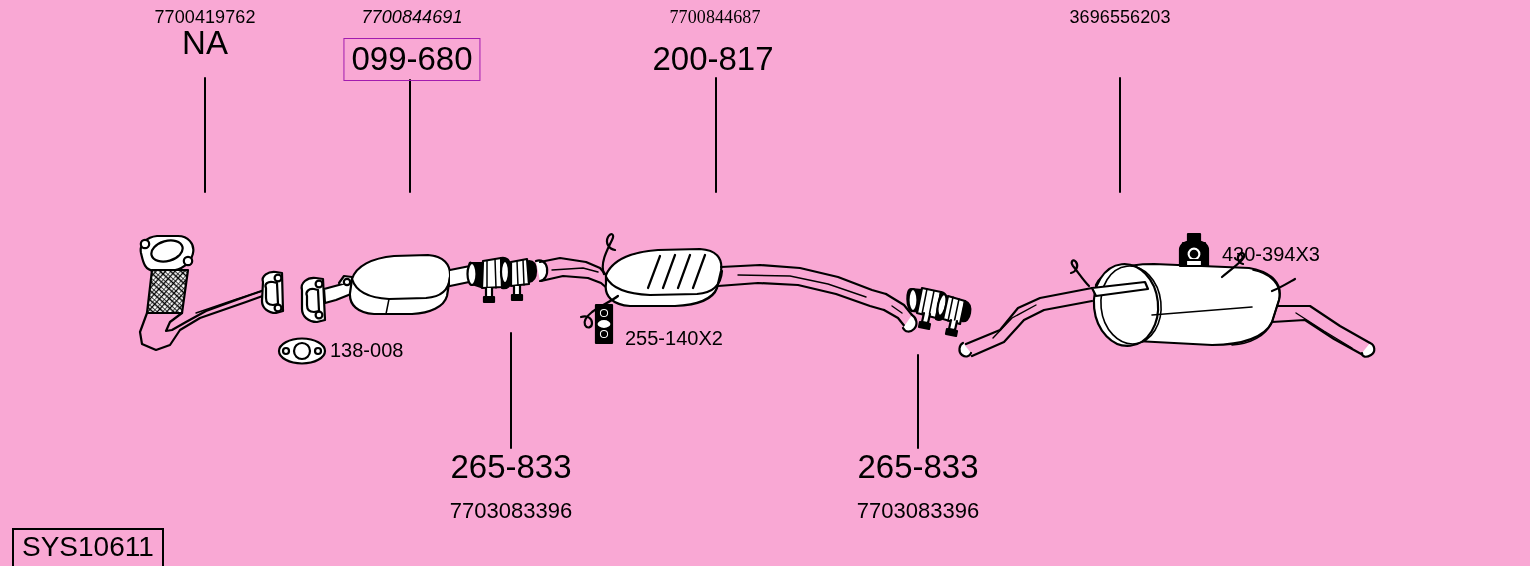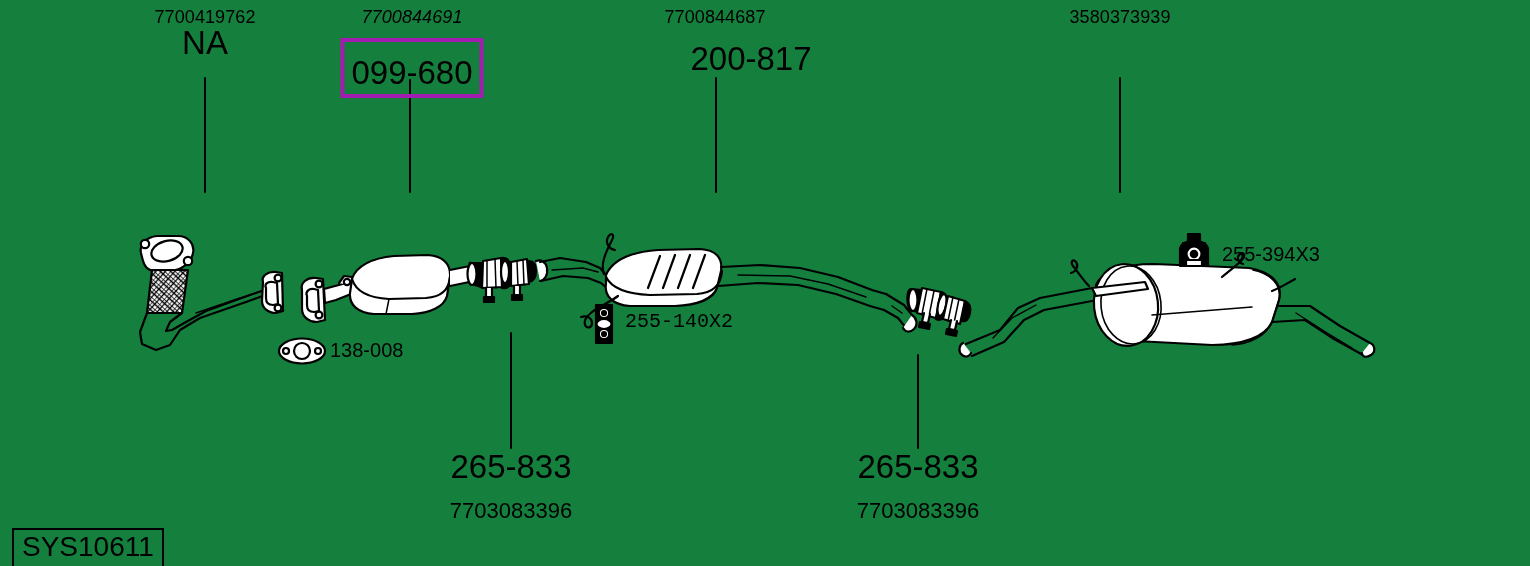--- a/index.html
+++ b/index.html
@@ -8,21 +8,21 @@
     background: #ffffff;
   }
   body {
     font-family: "Liberation Sans", sans-serif;
     color: #000000;
   }
   #diagram-root {
     position: relative;
     width: 1530px;
     height: 566px;
-    background: #15803d;
+    background: #f9a8d4;
     overflow: hidden;
   }
   #art-layer {
     position: absolute;
     left: 0;
     top: 0;
     width: 1530px;
     height: 566px;
   }
   .lbl {
@@ -32,22 +32,22 @@
   }
   .oem {
     font-size: 18px;
     letter-spacing: 0.1px;
   }
   .part-no {
     font-size: 33px;
   }
   .part-no-boxed {
     font-size: 33px;
-    border: 4px solid #a21caf;
-    padding: 14px 7px 5px 7px;
+    border: 1px solid #a21caf;
+    padding: 3px 7px 5px 7px;
   }
   .inline-no {
     font-size: 20px;
   }
   .sub-oem {
     font-size: 22px;
   }
   .sys-box {
     font-size: 28px;
     border: 2px solid #000;
@@ -253,30 +253,30 @@
 
     </g>
   </svg>
 
   <div class="lbl oem ctr" style="left:205px; top:8px;">7700419762</div>
   <div class="lbl part-no ctr" style="left:205px; top:26px;">NA</div>
 
   <div class="lbl oem ctr" style="left:412px; top:8px;font-style:italic;">7700844691</div>
   <div class="lbl part-no-boxed ctr" style="left:412px; top:38px;">099-680</div>
 
-  <div class="lbl oem ctr" style="left:715px; top:8px;">7700844687</div>
-  <div class="lbl part-no ctr" style="left:751px; top:42px;text-align:right;">200-817</div>
-
-  <div class="lbl oem ctr" style="left:1120px; top:8px;">3580373939</div>
+  <div class="lbl oem ctr" style="left:715px; top:8px;font-family:Liberation Serif, serif;">7700844687</div>
+  <div class="lbl part-no ctr" style="left:713px; top:42px;text-align:right;">200-817</div>
+
+  <div class="lbl oem ctr" style="left:1120px; top:8px;">3696556203</div>
 
   <div class="lbl inline-no" style="left:330px; top:340px;">138-008</div>
 
-  <div class="lbl inline-no" style="left:625px; top:312px;font-family:Liberation Mono, monospace;">255-140X2</div>
-
-  <div class="lbl inline-no" style="left:1222px; top:244px;">255-394X3</div>
+  <div class="lbl inline-no" style="left:625px; top:328px;">255-140X2</div>
+
+  <div class="lbl inline-no" style="left:1222px; top:244px;">430-394X3</div>
 
   <div class="lbl part-no ctr" style="left:511px; top:450px;">265-833</div>
   <div class="lbl sub-oem ctr" style="left:511px; top:500px;">7703083396</div>
 
   <div class="lbl part-no ctr" style="left:918px; top:450px;">265-833</div>
   <div class="lbl sub-oem ctr" style="left:918px; top:500px;">7703083396</div>
 
   <div class="lbl sys-box" style="left:12px; top:528px;">SYS10611</div>
 
 </div>

